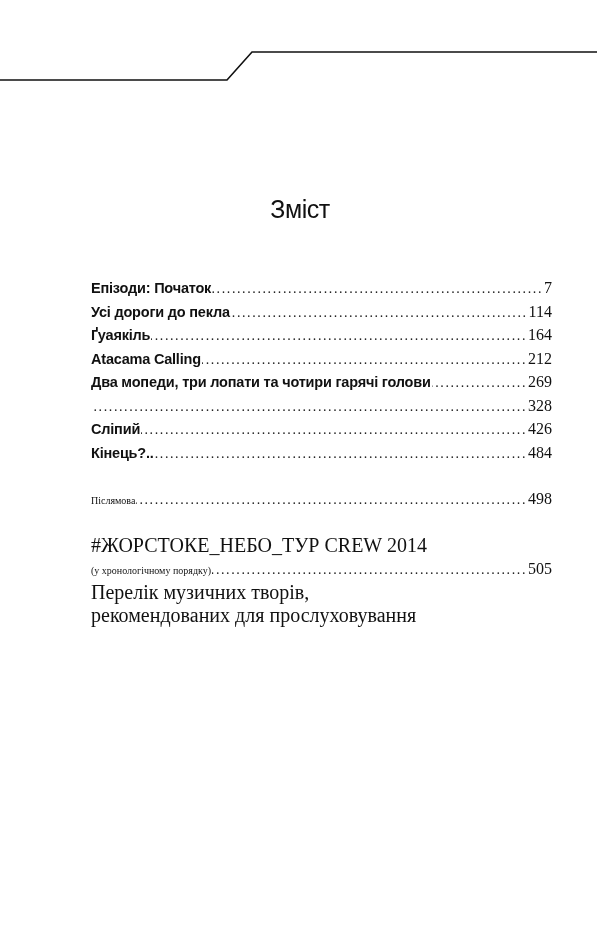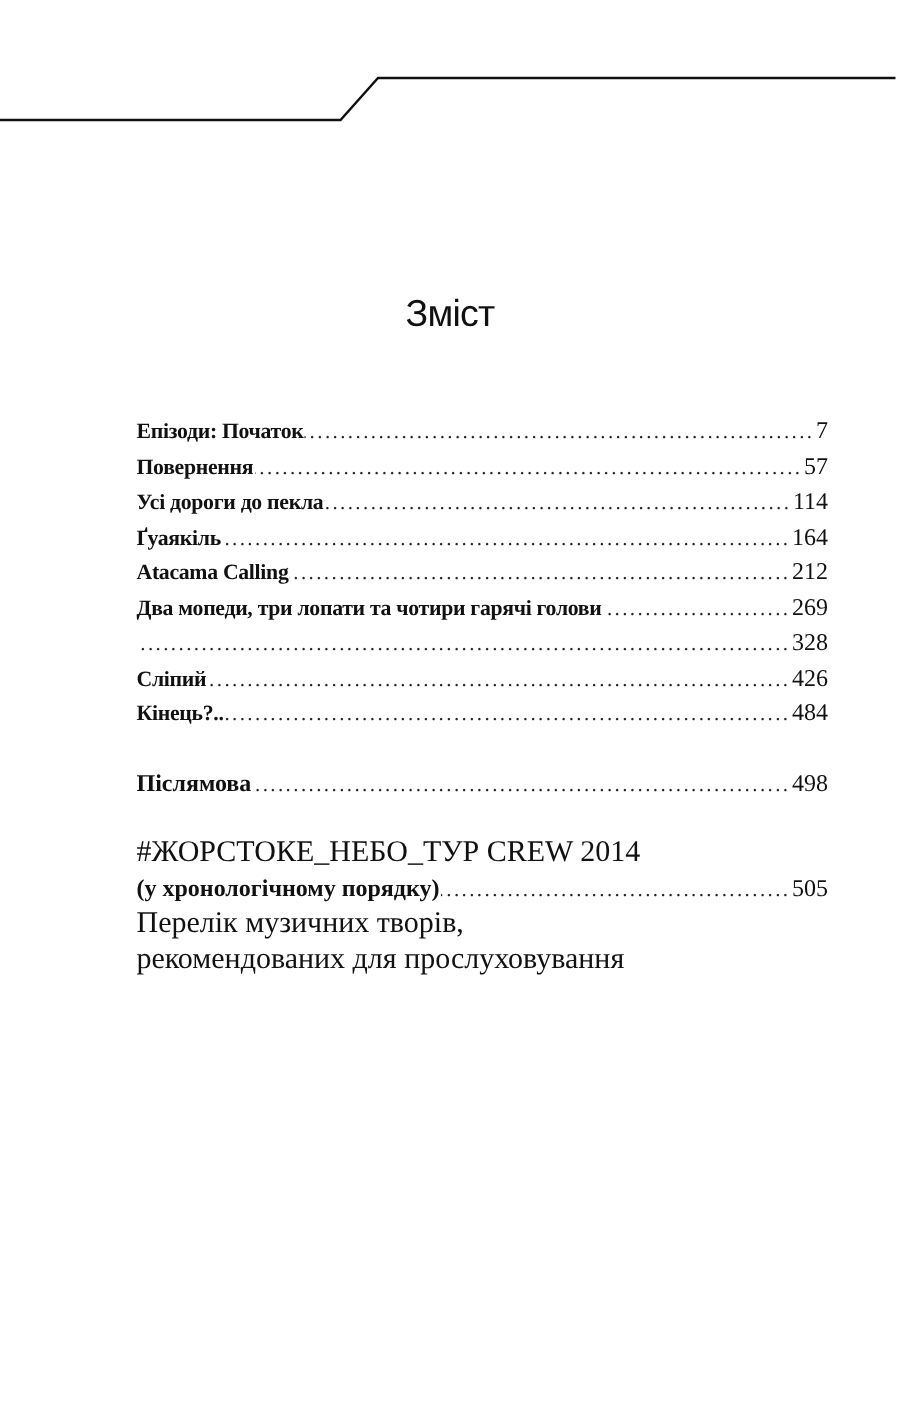--- a/index.html
+++ b/index.html
@@ -65,29 +65,28 @@
       right: 0;
       bottom: 0;
     }
     .toc-row .dots span { visibility: hidden; }
     .toc-row .page {
       flex: 0 0 auto;
       font-family: "Liberation Serif", serif;
       font-size: 16px;
     }
     .bold .label {
-      font-family: Liberation Serif, serif;
+      font-family: Liberation Sans, sans-serif;
       font-weight: bold;
       font-size: 14.5px;
       letter-spacing: -0.2px;
     }
     .serif .label {
       font-family: "Liberation Serif", serif;
-      font-size: 16px;
-      font-weight: bold;
+      font-size: 10px;
     }
     .plain-line {
       height: 23.5px;
       line-height: 23.5px;
       font-family: "Liberation Serif", serif;
       font-size: 20px;
       white-space: nowrap;
     }
     .gap { height: 23px; }
   </style>
@@ -99,25 +98,20 @@
 </svg>
 
 <div class="page-title">Зміст</div>
 
 <div class="toc">
 
   <div class="toc-row bold">
     <span class="label">Епізоди: Початок</span>
     <span class="dots"><span>.</span></span>
     <span class="page">7</span>
-  </div>
-  <div class="toc-row bold">
-    <span class="label">Повернення</span>
-    <span class="dots"><span>.</span></span>
-    <span class="page">57</span>
   </div>
   <div class="toc-row bold">
     <span class="label">Усі дороги до пекла</span>
     <span class="dots"><span>.</span></span>
     <span class="page">114</span>
   </div>
   <div class="toc-row bold">
     <span class="label">Ґуаякіль</span>
     <span class="dots"><span>.</span></span>
     <span class="page">164</span>

